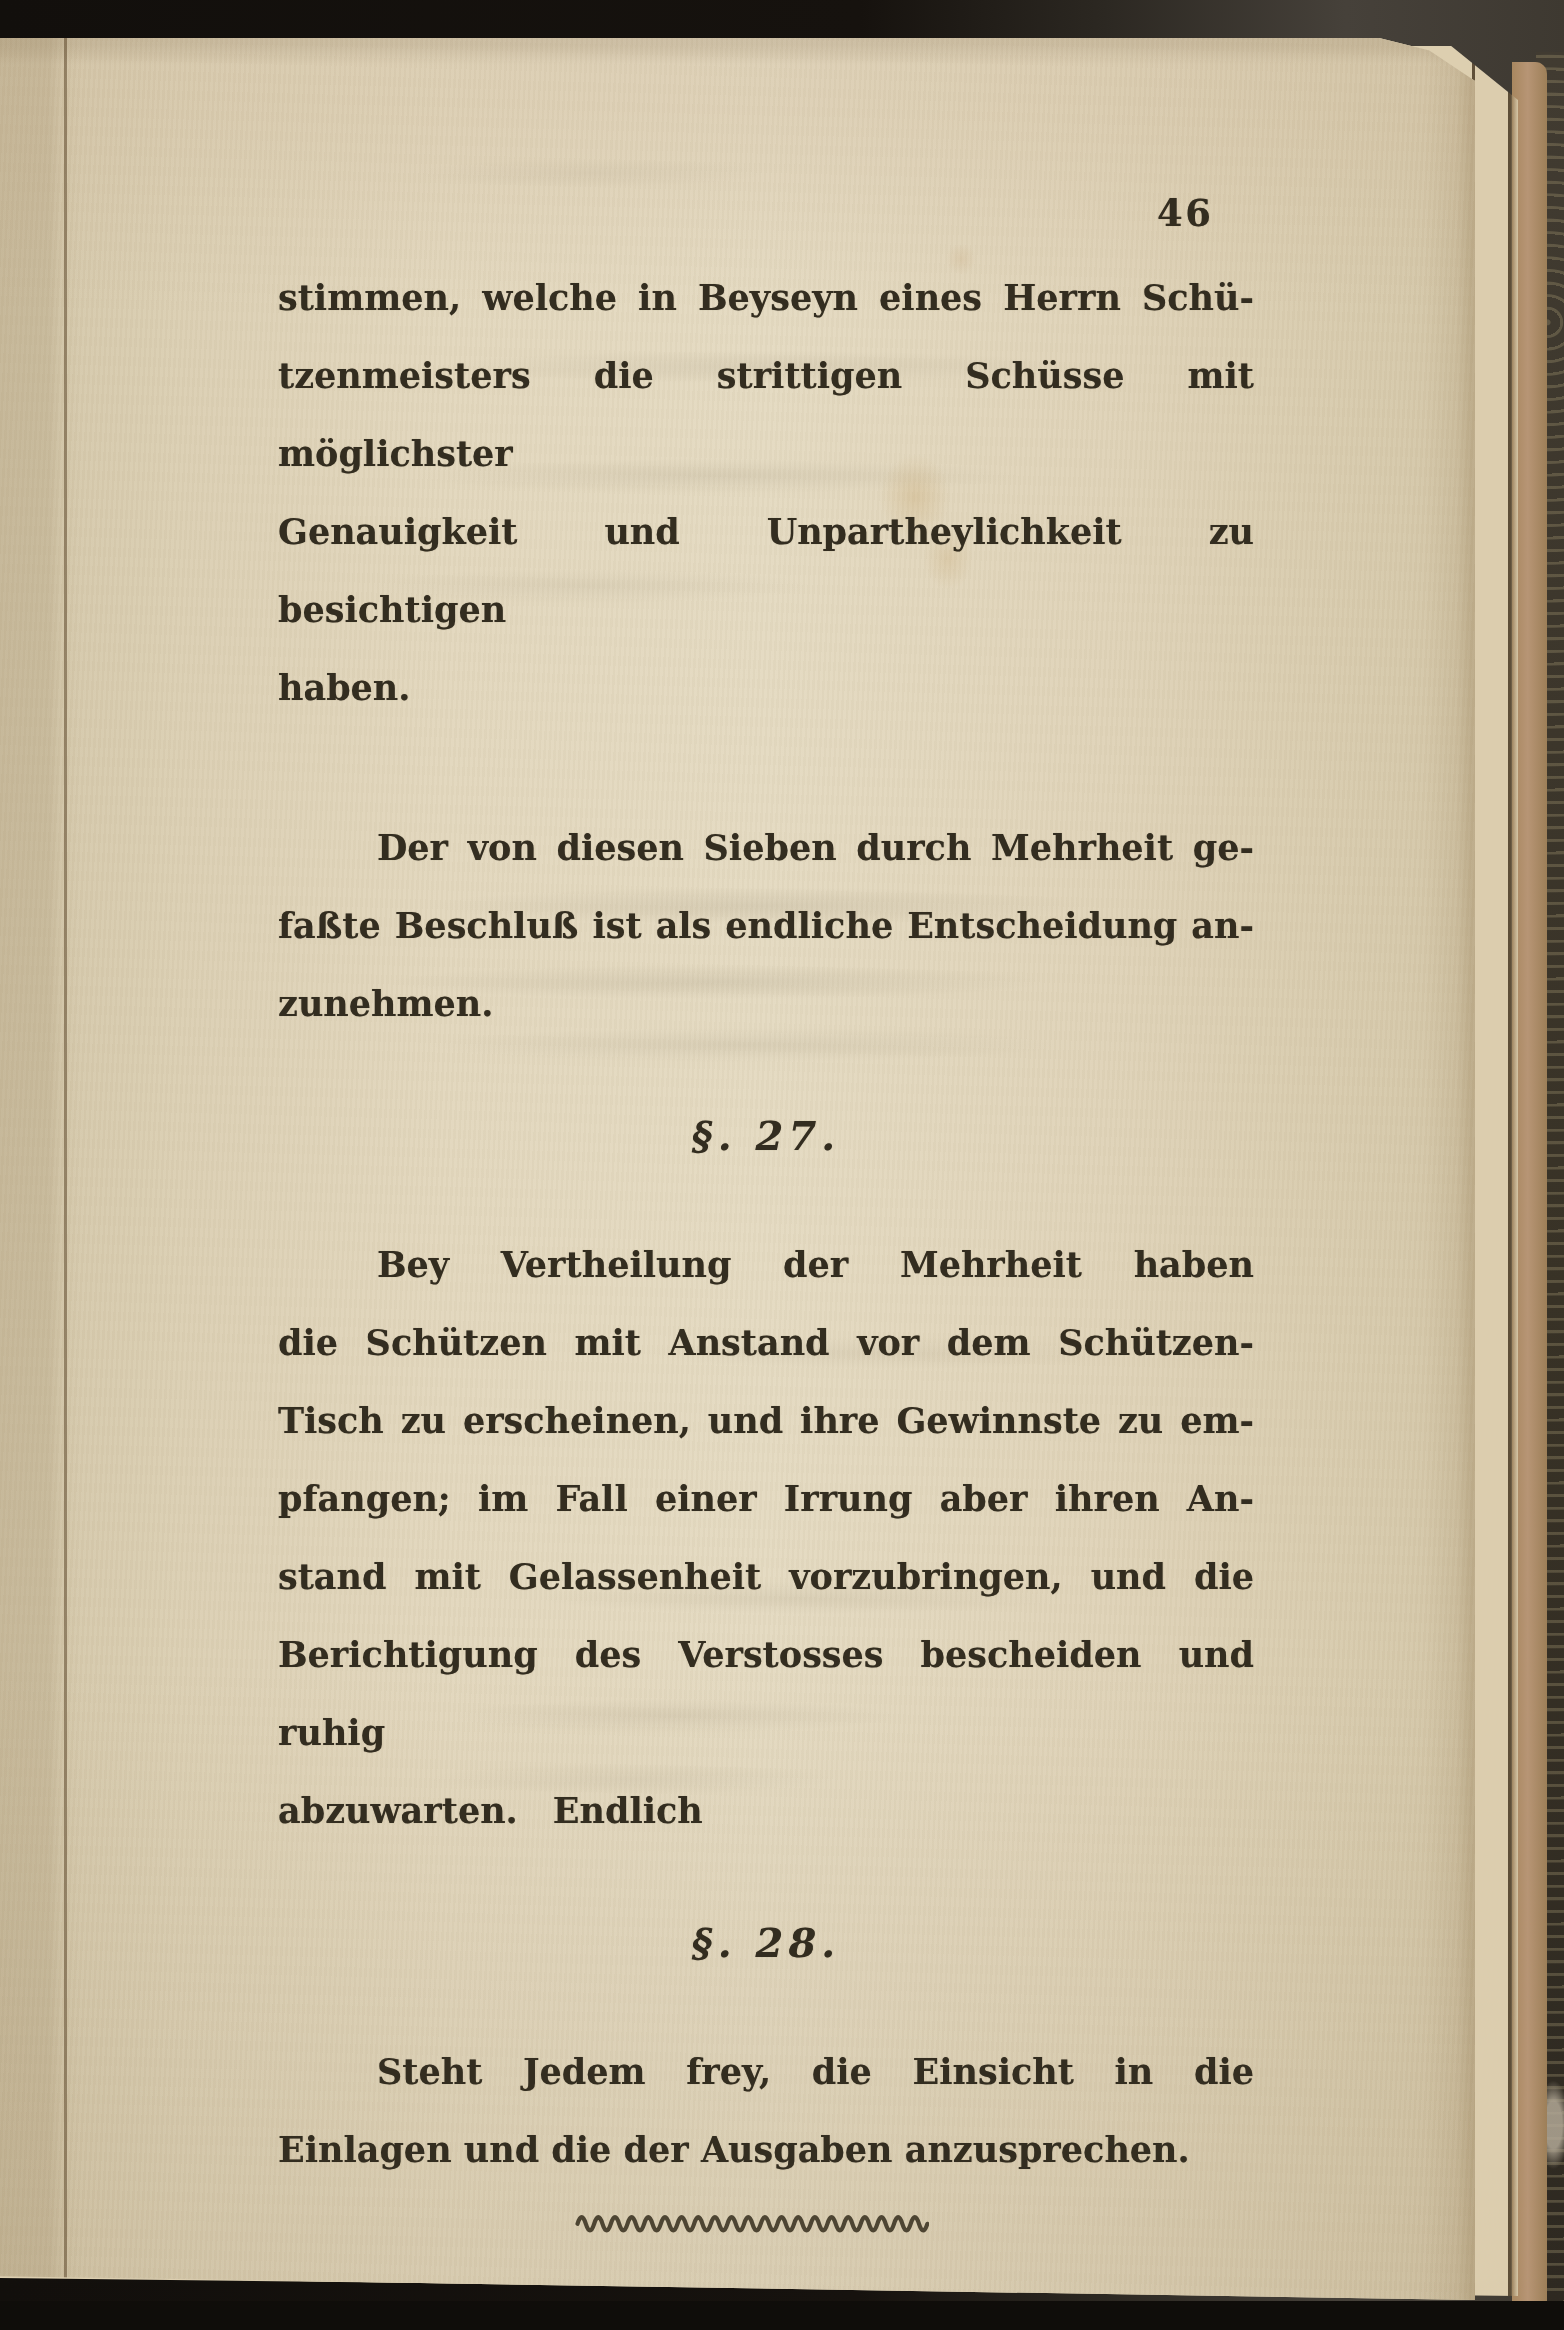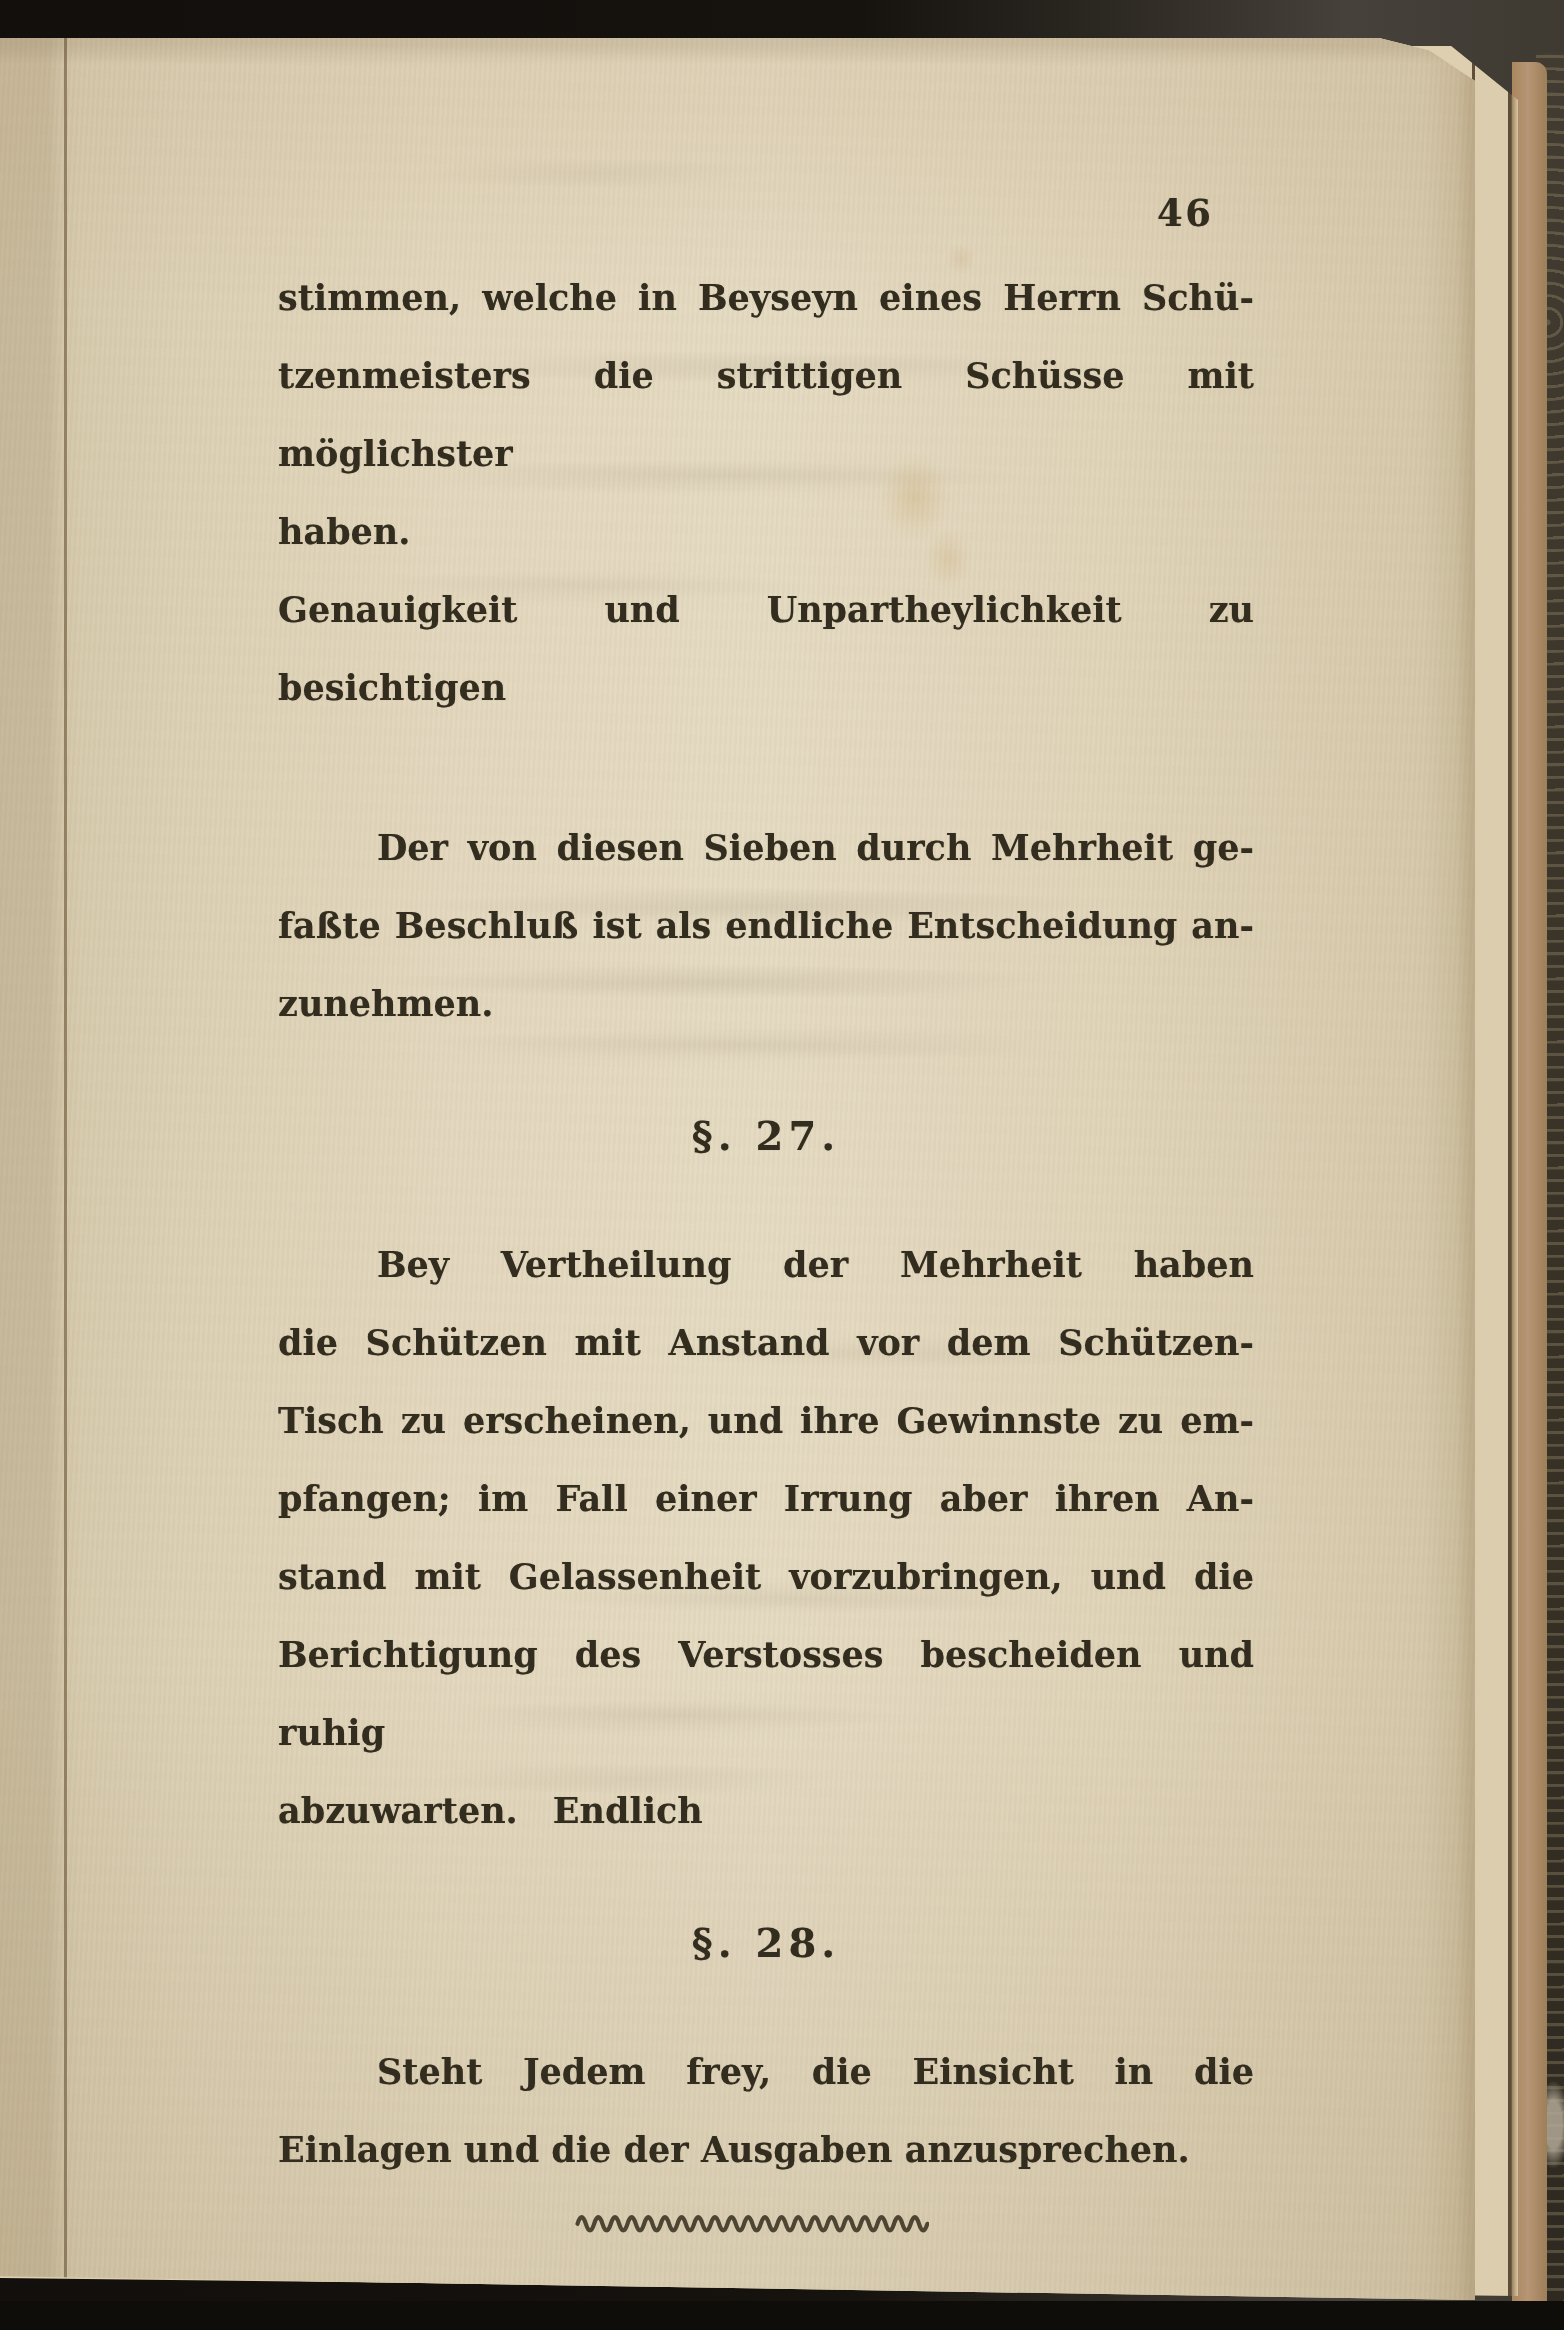--- a/index.html
+++ b/index.html
@@ -82,42 +82,42 @@
   .line{line-height:78px;white-space:normal;
     text-align:justify;text-align-last:justify;}
   .line.indent{padding-left:99px;}
   .line.no-justify{text-align:left;text-align-last:left;}
 
   .block-paragraph{margin:0;}
   .block-paragraph + .block-paragraph{margin-top:82px;}
   .block-paragraph:last-of-type .line{line-height:84px;}
 
   .block-heading{margin:54px 0 51px;height:78px;line-height:78px;
-    text-align:center;font-size:40px;font-weight:700;letter-spacing:5px;}
+    text-align:center;font-size:40px;font-weight:700;letter-spacing:5px;font-style:italic;}
   .block-heading:last-of-type{margin-bottom:40px;}
 
   .block-divider{margin:19.4px 0 0 297px;width:354px;height:25px;}
   .block-divider svg{display:block;opacity:.88;}
 </style>
 </head>
 <body>
 
 <div class="photo">
   <div class="cover-edge"></div>
   <div class="fore-edge"></div>
   <div class="page-stack-edge"></div>
 
   <div class="sheet">
     <div class="page-number">46</div>
     <div class="page-text" id="page-text">
         <div class="block-paragraph">
           <div class="line">stimmen, welche in Beyseyn eines Herrn Schü-</div>
           <div class="line">tzenmeisters die strittigen Schüsse mit möglichster</div>
+          <div class="line">Genauigkeit und Unpartheylichkeit zu besichtigen</div>
           <div class="line no-justify">haben.</div>
-          <div class="line">Genauigkeit und Unpartheylichkeit zu besichtigen</div>
         </div>
         <div class="block-paragraph">
           <div class="line indent">Der von diesen Sieben durch Mehrheit ge-</div>
           <div class="line">faßte Beschluß ist als endliche Entscheidung an-</div>
           <div class="line no-justify">zunehmen.</div>
         </div>
         <div class="block-heading">§. 27.</div>
         <div class="block-paragraph">
           <div class="line indent">Bey Vertheilung der Mehrheit haben</div>
           <div class="line">die Schützen mit Anstand vor dem Schützen-</div>

